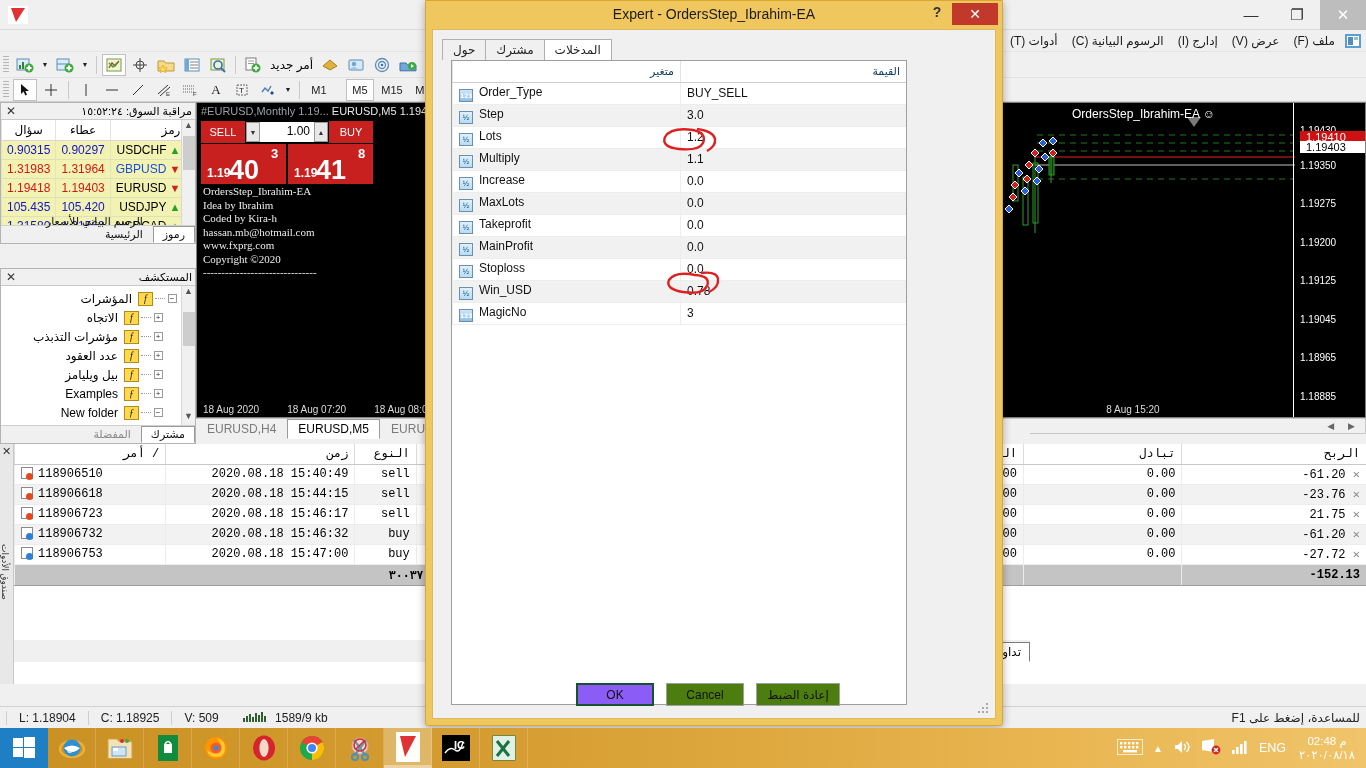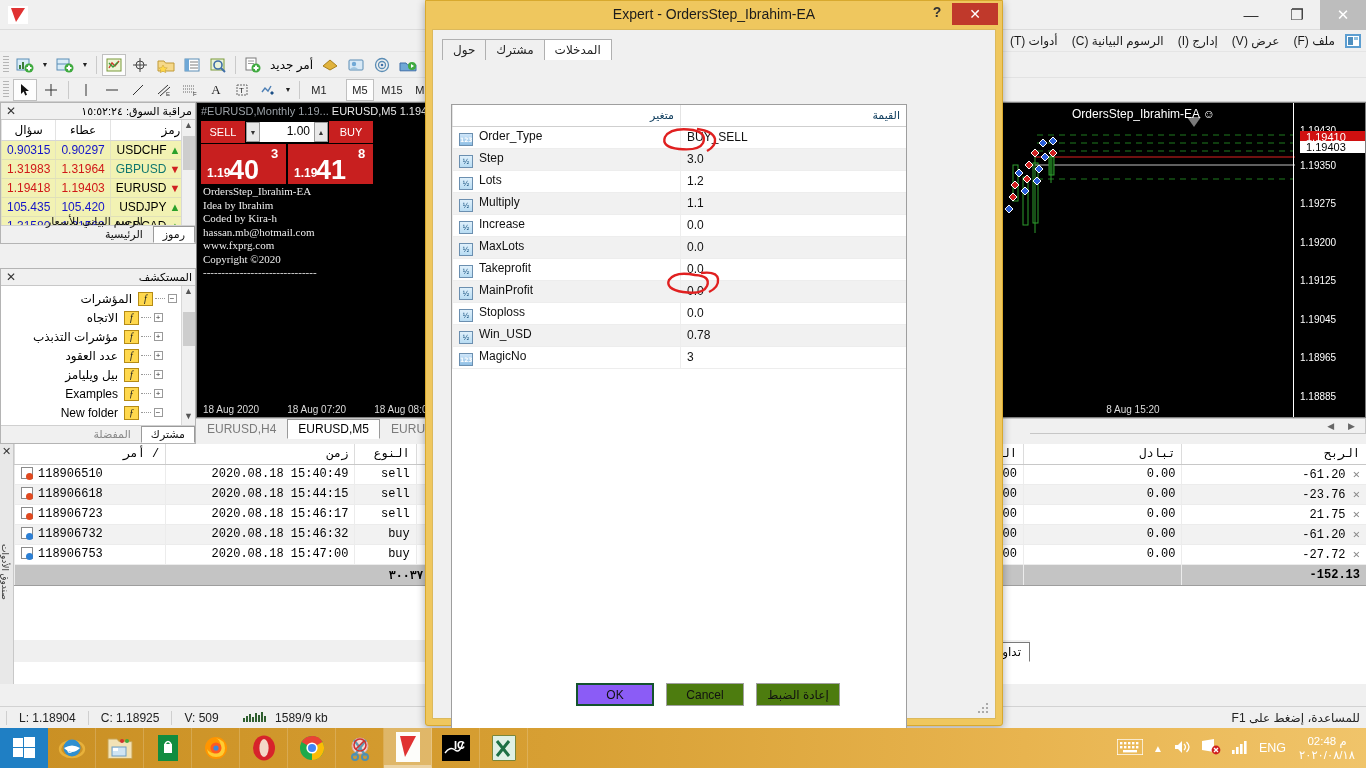--- a/index.html
+++ b/index.html
@@ -207,21 +207,21 @@
   .dlg-close { position: absolute; right: 4px; top: 2px; width: 46px; height: 22px; background: #c0392b;
     color: #fff; display: flex; align-items: center; justify-content: center; font-size: 14px; }
   .dlg-body { position: absolute; left: 6px; top: 28px; right: 6px; bottom: 6px; background: #f0f0f0;
     border: 1px solid #dcb95c; }
   .dlg-tabs { position: absolute; left: 10px; top: 8px; direction: rtl; display: flex; align-items: flex-end;
     height: 22px; }
   .dlg-tab { padding: 3px 10px; font-size: 12px; background: #f0f0f0; border: 1px solid #b0b0b0;
     border-bottom: none; color: #222; margin-left: -1px; }
   .dlg-tab.sel { background: #fff; position: relative; z-index: 2; }
   .prop-box { position: absolute; left: 18px; top: 30px; width: 456px; height: 645px;
-    background: #fff; border: 1px solid #9e9e9e; overflow: hidden; margin-top: 44px; }
+    background: #fff; border: 1px solid #9e9e9e; overflow: hidden; }
   .prop-table { width: 100%; border-collapse: collapse; font-size: 12px; table-layout: fixed; }
   .prop-table th { font-weight: normal; text-align: right; direction: rtl; padding: 2px 6px;
     height: 21px; border-bottom: 1px solid #cfcfcf; border-left: 1px solid #e4e4e4;
     color: #0b3a5b; background: #fff; font-size: 11px; }
   .prop-table th.c1 { width: 228px; }
   .prop-table td { padding: 2px 6px; height: 20px; border-bottom: 1px solid #ededed;
     border-left: 1px solid #ededed; color: #111; }
   .prop-table tr.alt td { background: #f1f1f1; }
   .var-ico { display: inline-block; width: 14px; height: 13px; vertical-align: -2px;
     margin-right: 6px; border: 1px solid #6b8fb0; background: linear-gradient(#dff0fb,#b8dcf3);
@@ -481,21 +481,21 @@
               <th>سؤال</th>
             </tr>
           </thead>
           <tbody>
             <tr>
               <td class="sym"><span class="arrow-up">▲</span><span>USDCHF</span></td>
               <td>0.90297</td>
               <td>0.90315</td>
             </tr>
             <tr class="dn">
-              <td class="sym"><span class="arrow-dn">▼</span><span style="color:#0f766e">GBPUSD</span></td>
+              <td class="sym"><span class="arrow-dn">▼</span><span style="color:#1d4ed8">GBPUSD</span></td>
               <td>1.31964</td>
               <td>1.31983</td>
             </tr>
             <tr class="dn">
               <td class="sym"><span class="arrow-dn">▼</span><span style="color:#000">EURUSD</span></td>
               <td>1.19403</td>
               <td>1.19418</td>
             </tr>
             <tr>
               <td class="sym"><span class="arrow-up">▲</span><span>USDJPY</span></td>

